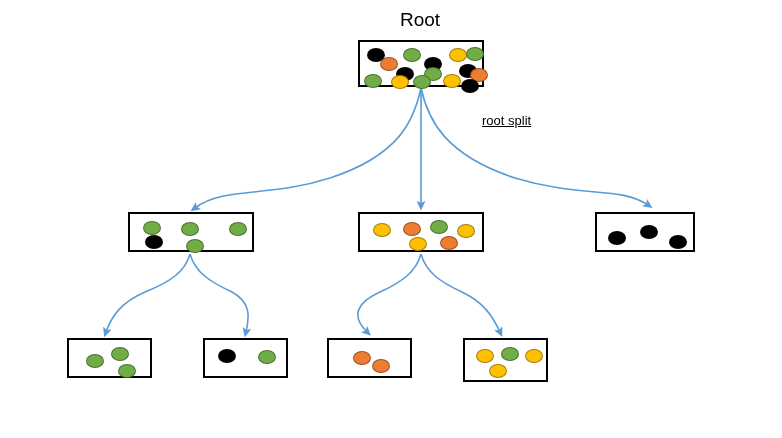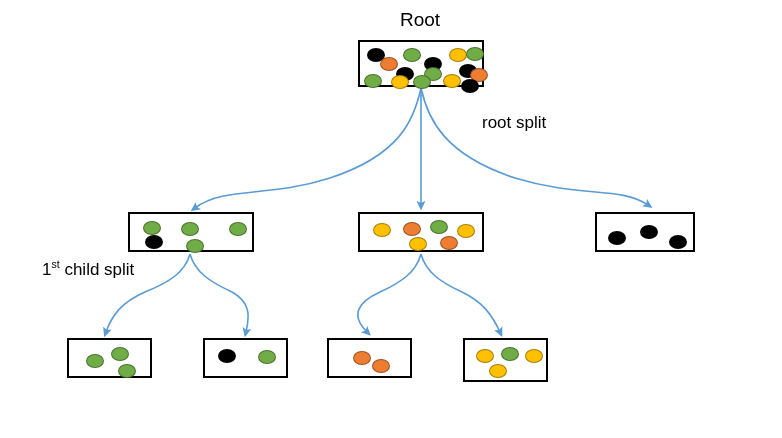--- a/index.html
+++ b/index.html
@@ -114,18 +114,17 @@
       <div class="node" style="left: 463px; top: 338px; width: 85px; height: 44px; border-color: rgb(0, 0, 0);">
         <div class="dot" style="left: 11px; top: 9px; width: 18px; height: 14px; background: rgb(255, 192, 0); border: 1px solid rgba(0, 0, 0, 0.35);"></div>
         <div class="dot" style="left: 36px; top: 7px; width: 18px; height: 14px; background: rgb(112, 173, 71); border: 1px solid rgba(0, 0, 0, 0.35);"></div>
         <div class="dot" style="left: 60px; top: 9px; width: 18px; height: 14px; background: rgb(255, 192, 0); border: 1px solid rgba(0, 0, 0, 0.35);"></div>
         <div class="dot" style="left: 24px; top: 24px; width: 18px; height: 14px; background: rgb(255, 192, 0); border: 1px solid rgba(0, 0, 0, 0.35);"></div>
       </div>
     </div>
 
   <div class="label" id="lbl-root-title" style="left: 400px; top: 10px; font-size: 19px;">Root</div>
 
-  <div class="label" id="lbl-root-split" style="left: 482px; top: 114px; font-size: 17px;">root split</div>
+  <div class="label" id="lbl-root-split" style="left: 482px; top: 114px; font-size: 13px; text-decoration: underline;">root split</div>
 
-  <div class="label" id="lbl-first-split" style="left: 42px; top: 261px; font-size: 17px;"><span>1</span><sup>st</sup><span> child split</span></div>
 
 
 </div>
 
 </body></html>

